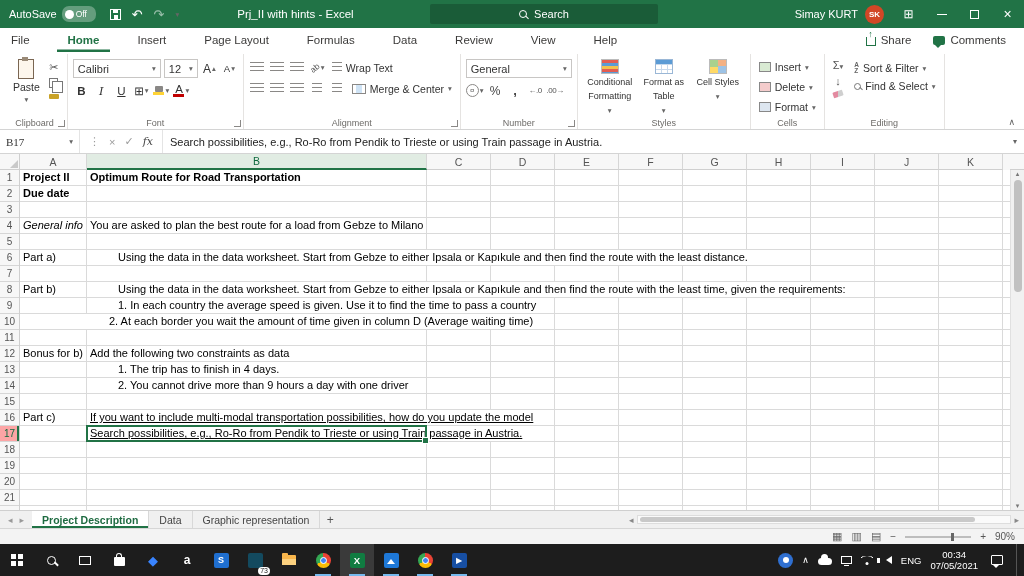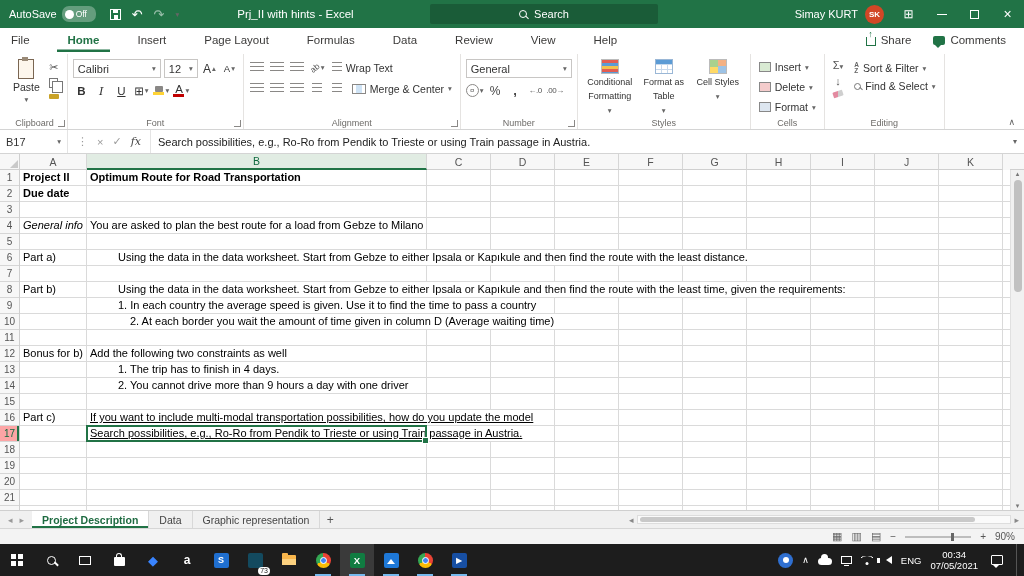--- a/index.html
+++ b/index.html
@@ -88,21 +88,21 @@
   .azic { display:flex; flex-direction:column; font-size:6.5px; line-height:6px; font-weight:bold; color:#666; }
   .magsm { width:7px; height:7px; border:1.3px solid #777; border-radius:50%; position:relative; }
   .magsm::after { content:""; position:absolute; width:4px; height:1.3px; background:#777; transform:rotate(45deg); right:-3px; bottom:-1px; }
   .eraser { width:10px; height:6px; background:linear-gradient(100deg,#e38aa0 0 50%,#cfcfcf 50%); transform:rotate(-18deg); border-radius:1px; }
   .ad-ic { width:18px; height:16px; display:flex; align-items:flex-end; gap:2px; }
   .ad-ic span { width:4px; background:#2e8555; display:block; }
   .collapse { position:absolute; right:9px; bottom:2px; font-size:9px; color:#666; }
 
   
   .fbar { flex:0 0 24px; background:#fff; border-bottom:1px solid #d4d4d4; display:flex; align-items:stretch; }
-  .namebox { width:68px; display:flex; align-items:center; justify-content:space-between; padding:0 6px; font-size:11px; color:#333; border-right:1px solid #e4e4e4; }
+  .namebox { width:80px; display:flex; align-items:center; justify-content:space-between; padding:0 6px; font-size:11px; color:#333; border-right:1px solid #e4e4e4;font-family:Liberation Serif, serif; }
   .fbicons { display:flex; align-items:center; gap:9px; padding:0 9px; border-right:1px solid #e4e4e4; color:#9a9a9a; font-size:11px; }
   .fx { font-family:"DejaVu Serif",serif; font-style:italic; color:#444; }
   .fcontent { flex:1; display:flex; align-items:center; padding:0 7px; font-size:11px; color:#222; white-space:nowrap; overflow:hidden; }
   .fexpand { width:18px; display:flex; align-items:center; justify-content:center; font-size:8px; color:#666; }
 
   
   .gridwrap { flex:1; display:grid; grid-template-columns:20px 1fr 14px; grid-template-rows:16px 1fr; overflow:hidden; background:#fff; }
   .corner { grid-area:1/1; background:#f7f7f7; border-right:1px solid #cfcfcf; border-bottom:1px solid #cfcfcf; position:relative; }
   .corner::after { content:""; position:absolute; right:1px; bottom:1px; border-left:8px solid transparent; border-bottom:8px solid #c9c9c9; }
   #col-headers { grid-area:1/2; display:flex; background:#f7f7f7; overflow:hidden; }
@@ -531,23 +531,23 @@
         <div class="cell-text b" style="left: 0px; top: 0px;">Project II</div>
         <div class="cell-text b" style="left: 67px; top: 0px;">Optimum Route for Road Transportation</div>
         <div class="cell-text b" style="left: 0px; top: 16px;">Due date</div>
         <div class="cell-text i" style="left: 0px; top: 48px;">General info</div>
         <div class="cell-text" style="left: 67px; top: 48px;">You are asked to plan the best route for a load from Gebze to Milano</div>
         <div class="cell-text" style="left: 0px; top: 80px;">Part a)</div>
         <div class="cell-text ind" style="left: 67px; top: 80px;">Using the data in the data worksheet. Start from Gebze to either Ipsala or Kapıkule and then find the route with the least distance.</div>
         <div class="cell-text" style="left: 0px; top: 112px;">Part b)</div>
         <div class="cell-text ind" style="left: 67px; top: 112px;">Using the data in the data worksheet. Start from Gebze to either Ipsala or Kapıkule and then find the route with the least time, given the requirements:</div>
         <div class="cell-text ind" style="left: 67px; top: 128px;">1. In each country the average speed is given. Use it to find the time to pass a country</div>
-        <div class="cell-text ind" style="left: 79px; top: 144px;">2. At each border you wait the amount of time given in column D (Average waiting time)</div>
+        <div class="cell-text ind" style="left: 58px; top: 144px;">2. At each border you wait the amount of time given in column D (Average waiting time)</div>
         <div class="cell-text" style="left: 0px; top: 176px;">Bonus for b)</div>
-        <div class="cell-text" style="left: 67px; top: 176px;">Add the following two constraints as well</div>
+        <div class="cell-text" style="left: 67px; top: 176px;">Add the following two constraints as data</div>
         <div class="cell-text ind" style="left: 67px; top: 192px;">1. The trip has to finish in 4 days.</div>
         <div class="cell-text ind" style="left: 67px; top: 208px;">2. You cannot drive more than 9 hours a day with one driver</div>
         <div class="cell-text" style="left: 0px; top: 240px;">Part c)</div>
         <div class="cell-text u" style="left: 67px; top: 240px;">If you want to include multi-modal transportation possibilities, how do you update the model</div>
         <div class="cell-text u" style="left: 67px; top: 256px;">Search possibilities, e.g., Ro-Ro from Pendik to Trieste or using Train passage in Austria.</div>
         <div class="selection" style="left: 66px; top: 255px; width: 341px; height: 17px;"></div>
       </div>
     <div class="vscroll">
       <span>▴</span>
       <span class="vthumb"></span>

